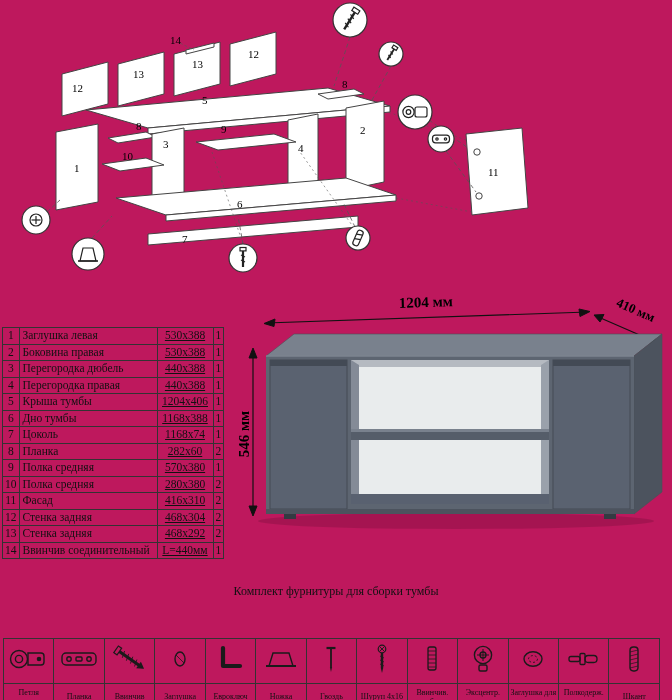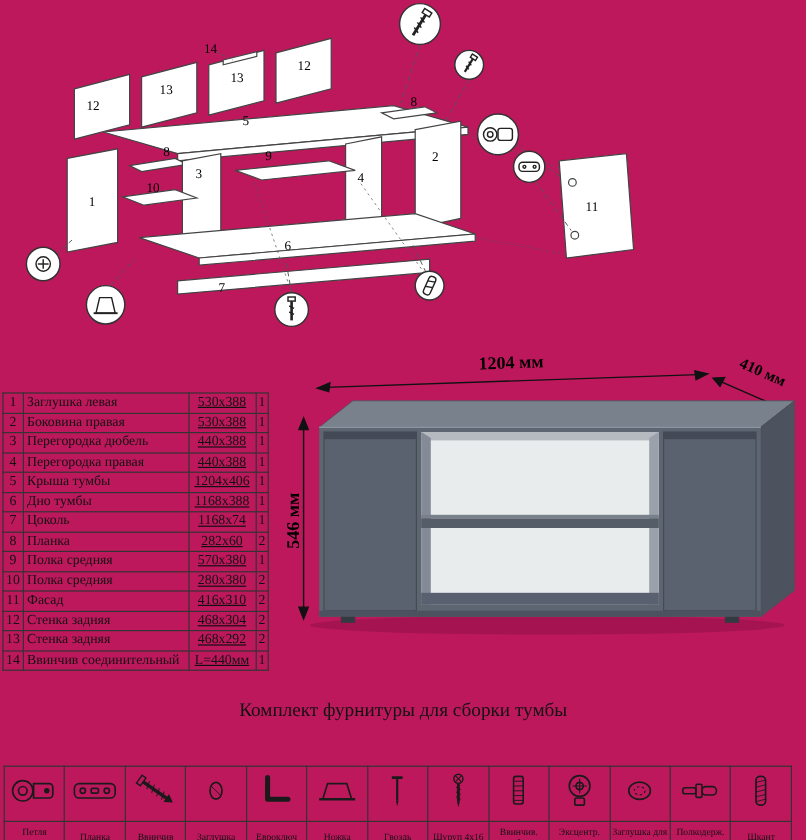--- a/index.html
+++ b/index.html
@@ -16,21 +16,21 @@
            font-size:11.5px; }
   .parts td { border:1px solid #333; padding:0 3px; height:16.5px;
               white-space:nowrap; line-height:1; }
   .parts td.c { text-align:center; padding:0 2px; }
   .parts td.name { min-width:138px; }
   .parts td.size { min-width:56px; text-align:center;text-decoration:underline; }
 
   .product { position:absolute; top:292px; left:238px; }
 
   .hw-title { position:absolute; top:584px; left:0; width:672px;
-              text-align:center; font-size:16px; }
+              text-align:center; font-size:12px; }
 
   .hw { position:absolute; top:638px; left:3px; width:657px;
         border-collapse:collapse; table-layout:fixed; }
   .hw td { border:1px solid #333; text-align:center; vertical-align:middle;
            padding:0; overflow:hidden; }
   .hw .icon-cell { height:44px; }
   .hw .name-cell { height:28px; font-size:8px; line-height:1.12; padding:1px; }
   .hw .qty-cell  { height:16px; font-size:11px; }
 
   svg text { font-family:"Liberation Serif", serif; fill:#000; }

